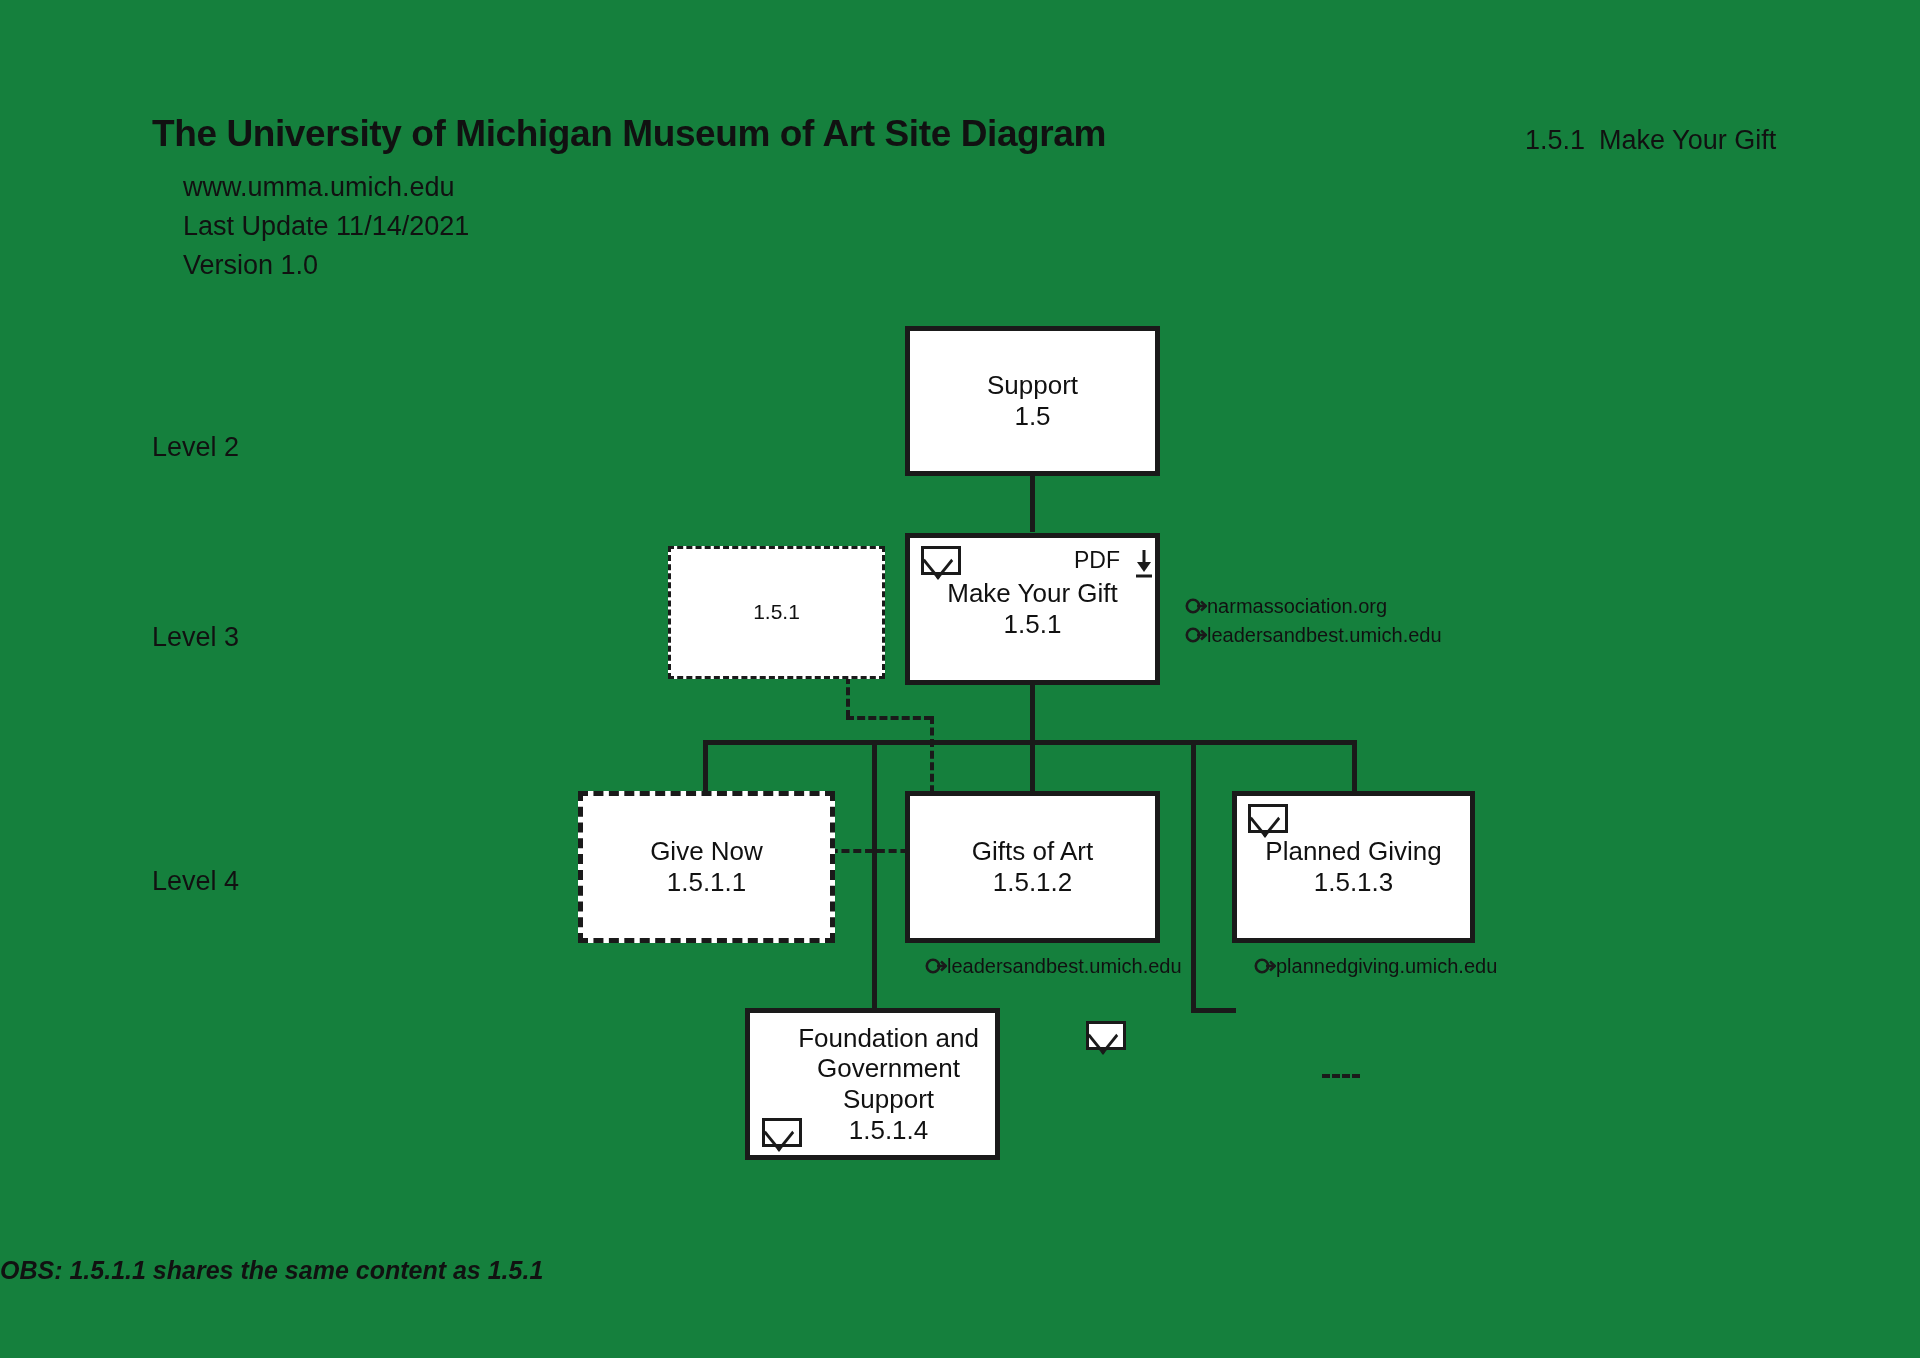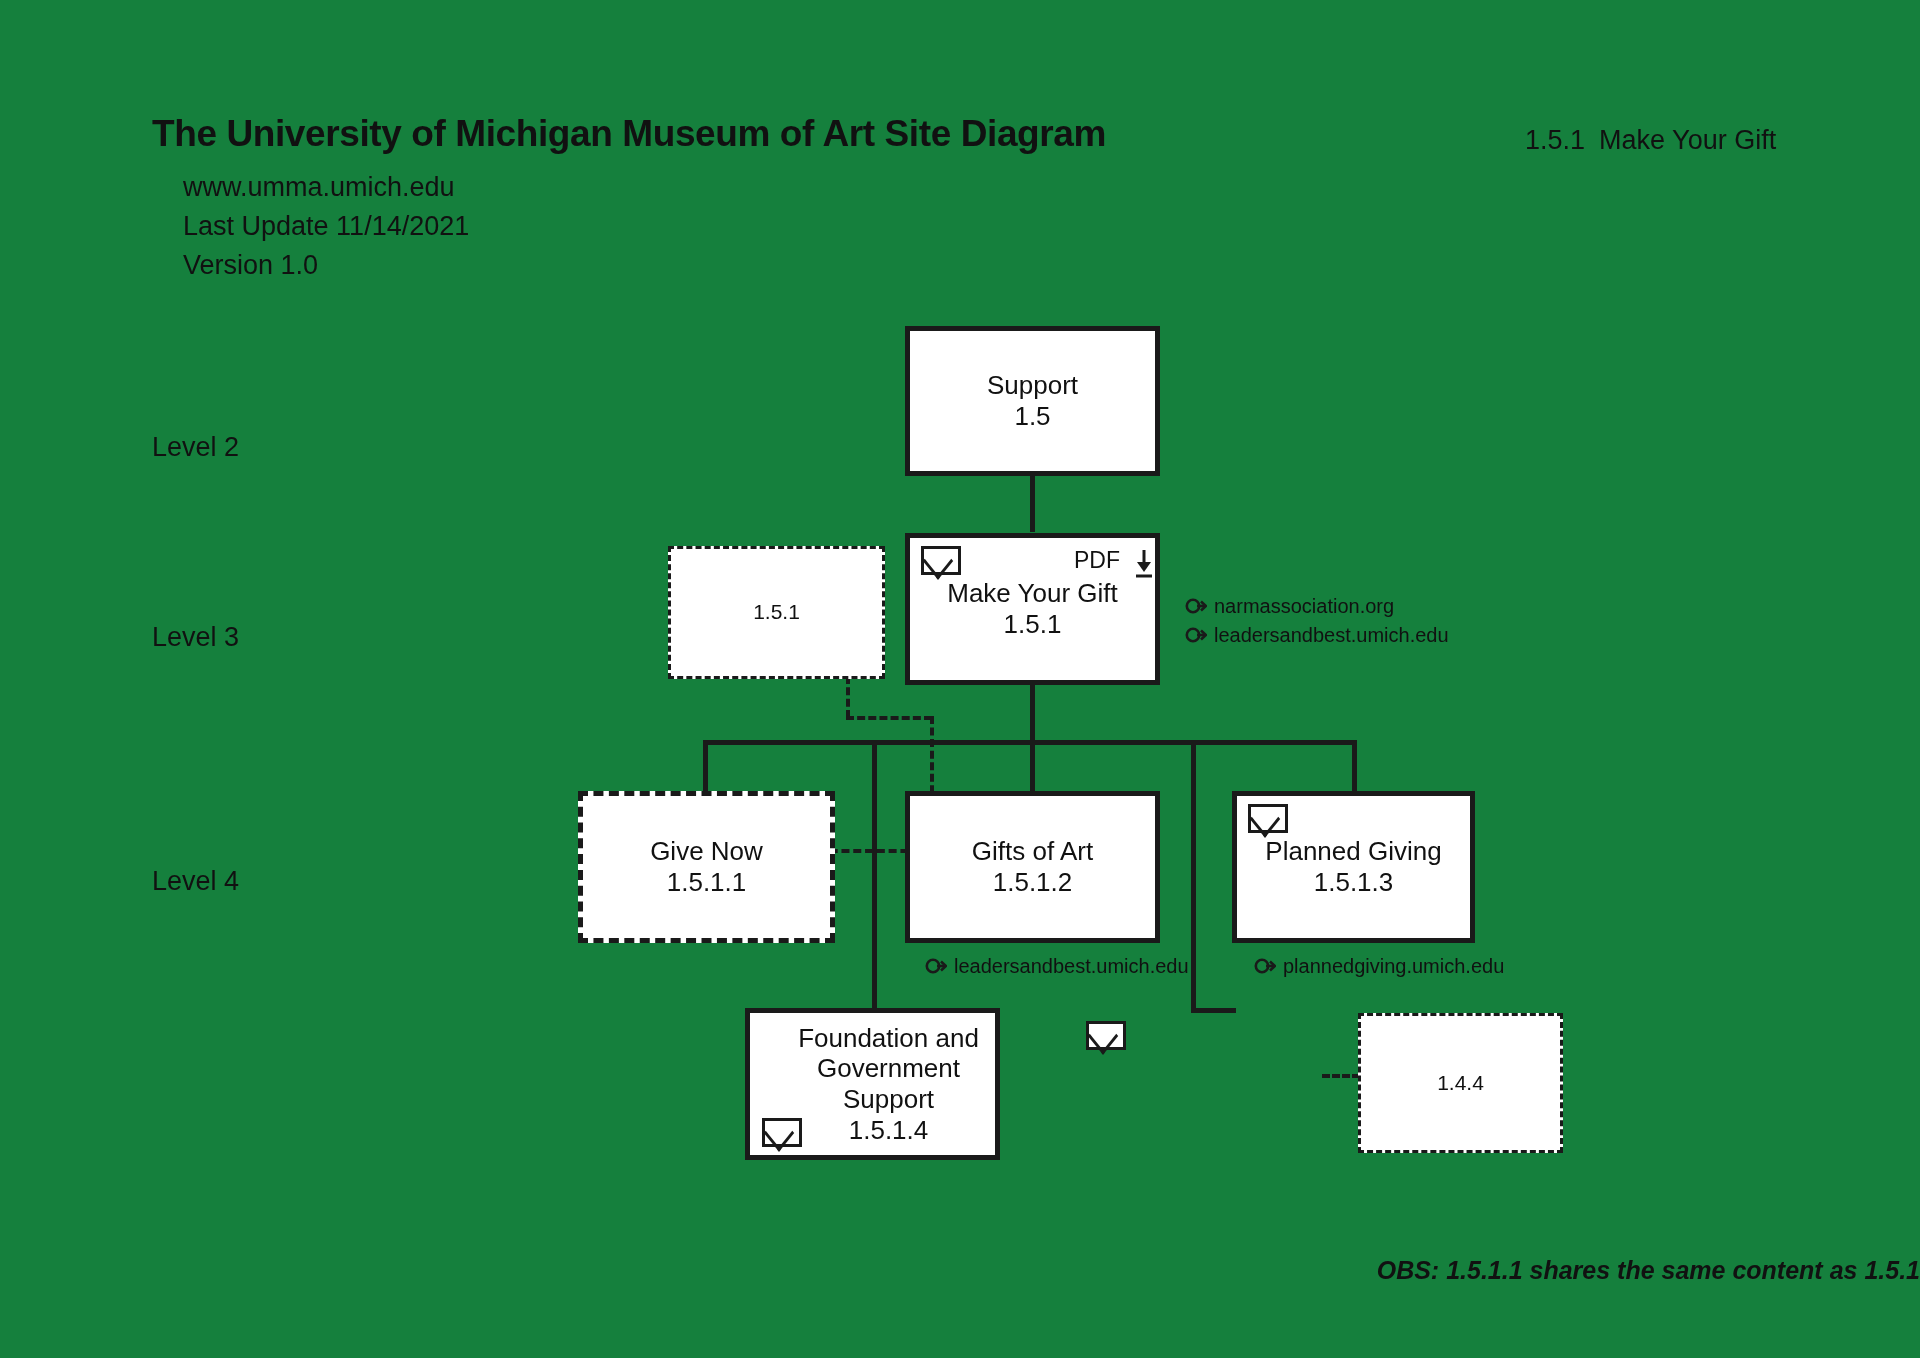--- a/index.html
+++ b/index.html
@@ -126,21 +126,20 @@
   .pdf-badge .pdf-text {
     font-size: 23px;
     line-height: 1;
   }
 
   
   .ext-link {
     position: absolute;
     display: flex;
     align-items: center;
-    gap: 7px;
     font-size: 20px;
     white-space: nowrap;
     z-index: 6;
   }
   .ext-link .lbl { line-height: 1; }
 
   
   .conn {
     position: absolute;
     background: #1a1a1a;
@@ -155,21 +154,21 @@
   }
   .dconn-h { border-top: 4px dashed #1a1a1a; height: 0; }
   .dconn-v { border-left: 4px dashed #1a1a1a; width: 0; }
 
   
   .obs-note {
     position: absolute;
     left: 0;
     right: 0;
     top: 1256px;
-    text-align: right;
+    text-align: left;
     font-size: 25px;
     font-weight: bold;
     font-style: italic;
   }
 </style>
 </head>
 <body>
 
 <div id="page">
 
@@ -282,19 +281,16 @@
   <div class="node solid" style="left:745px; top:1008px; width:255px; height:152px;padding-left:32px;">
     <div class="nm multi">Foundation and</div>
     <div class="nm multi">Government</div>
     <div class="nm multi">Support</div>
     <div class="id">1.5.1.4</div>
   </div>
   <div class="env-icon" style="left:762px; top:1118px;"></div>
 
   <div class="env-icon" style="left:1086px; top:1021px;"></div>
 
-  <div class="node dashed-thin ref" style="left:1358px; top:1013px; width:205px; height:140px;">
-    <div class="id">1.4.4</div>
-  </div>
 
   <div class="obs-note">OBS:  1.5.1.1 shares the same content as 1.5.1</div>
 
 </div>
 
 </body></html>

